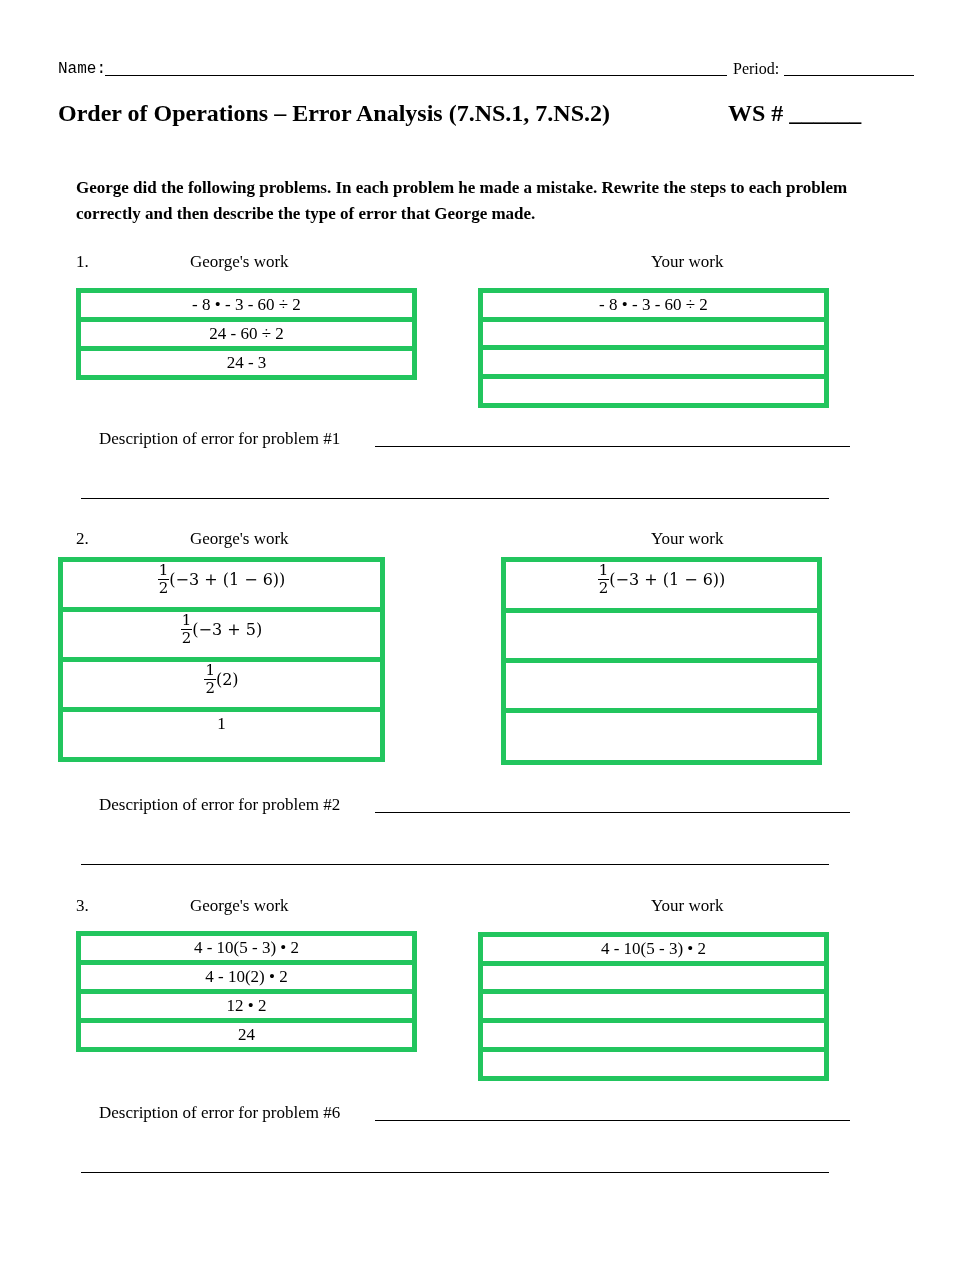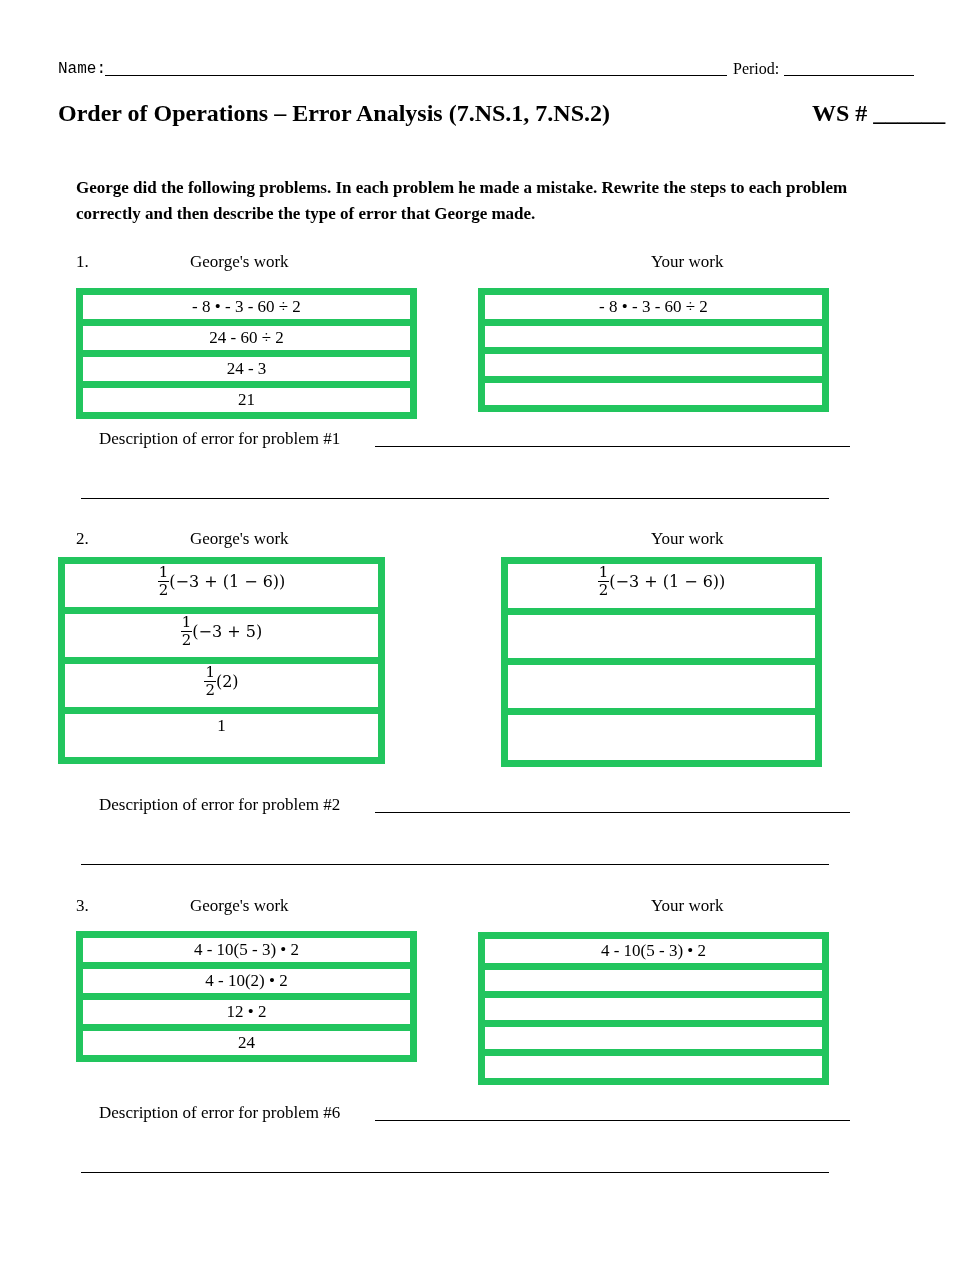--- a/index.html
+++ b/index.html
@@ -3,62 +3,59 @@
 <meta charset="utf-8">
 <style>
   html,body{margin:0;padding:0;background:#fff;}
   body{width:979px;height:1266px;position:relative;font-family:"Liberation Serif",serif;color:#000;overflow:hidden;}
   .abs{position:absolute;}
   .hdr{font-size:16px;top:60px;}
   .title{font-size:24px;font-weight:bold;top:100px;}
   .instr{left:76px;top:175px;width:830px;font-size:17px;font-weight:bold;line-height:26px;}
   .lbl{font-size:17px;}
   table.work{position:absolute;border-collapse:collapse;}
-  table.work td{border:7px solid #22c55e;text-align:center;font-size:17px;padding:0;vertical-align:top;line-height:24px;}
+  table.work td{border:5px solid #22c55e;text-align:center;font-size:17px;padding:0;vertical-align:top;line-height:24px;}
   .desc{font-size:17px;left:99px;}
   .uline{position:absolute;border-bottom:1px solid #000;height:0;}
   .frac{display:inline-block;vertical-align:middle;text-align:center;font-family:"DejaVu Serif",serif;font-size:15px;line-height:17px;}
   .frac .n{display:block;border-bottom:1px solid #000;padding:0 1px;}
   .frac .d{display:block;}
   .mexpr{font-family:"DejaVu Serif",serif;font-size:16px;vertical-align:middle;}
 </style>
 </head>
 <body>
 
 <div class="abs hdr" style="left:58px;font-family:Liberation Mono, monospace;">
   <span>Name:</span>
 </div>
 <div class="uline" style="left:105px;top:75px;width:622px;"></div>
 <div class="abs hdr" style="left:733px;">
   <span>Period:</span>
 </div>
 <div class="uline" style="left:784px;top:75px;width:130px;"></div>
 
 <div class="abs title" style="left:58px;font-family:Liberation Serif, serif;">Order of Operations – Error Analysis (7.NS.1, 7.NS.2)</div>
-<div class="abs title" style="left:812px;">WS # ______</div>
+<div class="abs title" style="left:728px;">WS # ______</div>
 
 <div class="abs instr">George did the following problems. In each problem he made a mistake. Rewrite the steps to each problem correctly and then describe the type of error that George made.</div>
 
 <div class="abs lbl" style="left:76px;top:252px;">1.</div>
 <div class="abs lbl" style="left:190px;top:252px;">George's work</div>
 <div class="abs lbl" style="left:651px;top:252px;">Your work</div>
 
 <table class="work" style="left:76px;top:288px;width:341px;">
   <tbody>
       <tr style="height:28px">
         <td>- 8 • - 3 - 60 ÷ 2</td>
       </tr>
   <tr style="height:27px">
         <td>24 - 60 ÷ 2</td>
       </tr>
   <tr style="height:28px">
         <td>24 -  3</td>
-      </tr>
-  <tr style="height:28px">
-        <td>21</td>
       </tr>
 </tbody>
   </table>
 <table class="work" style="left:478px;top:288px;width:351px;">
   <tbody>
       <tr style="height:29px">
         <td>- 8 • - 3 - 60 ÷ 2</td>
       </tr>
   <tr style="height:28px">
         <td></td>

